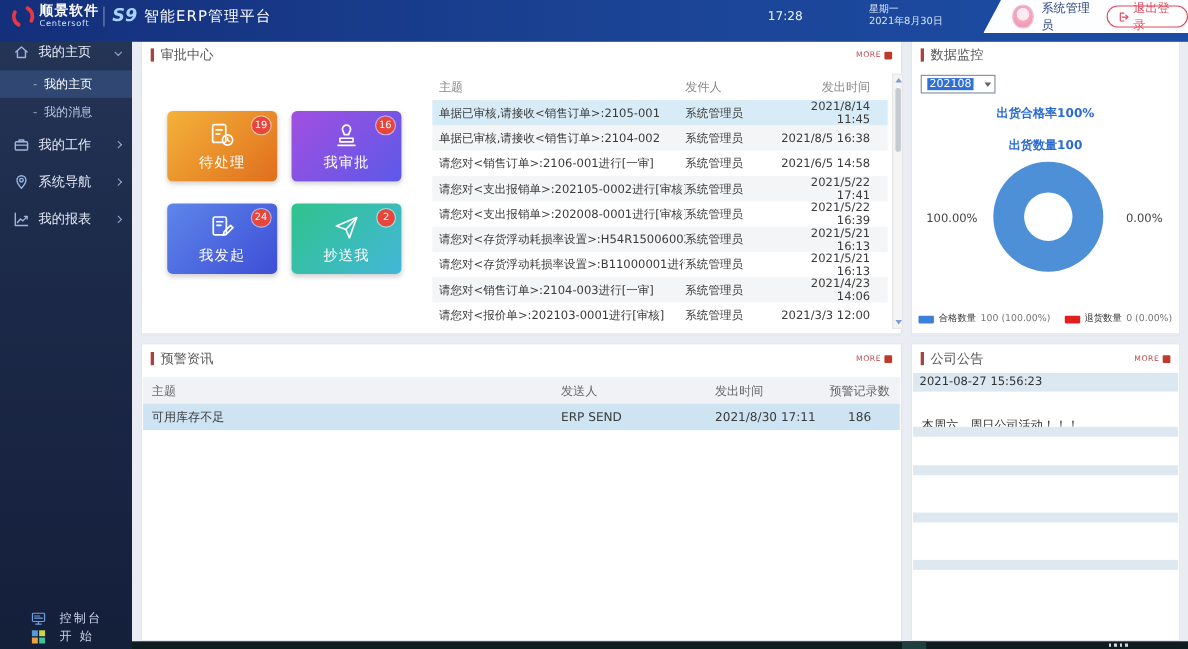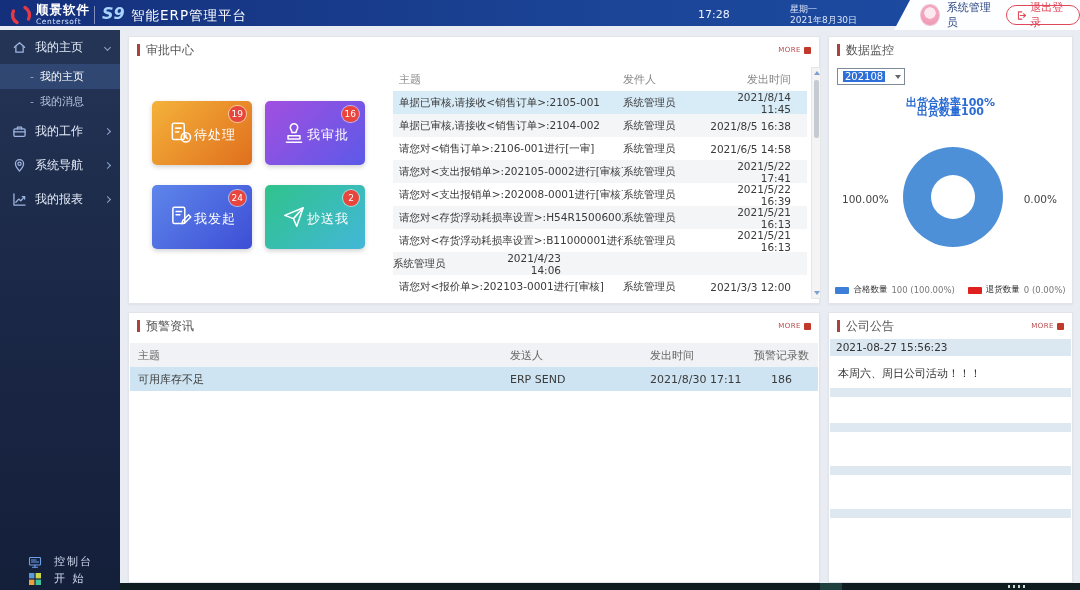--- a/index.html
+++ b/index.html
@@ -1,21 +1,21 @@
 <!DOCTYPE html>
 <html><head>
 <meta charset="utf-8">
 <style>
   * { margin:0; padding:0; box-sizing:border-box; }
   html,body { width:1080px; height:590px; overflow:hidden; }
   body { font-family:"DejaVu Sans","Liberation Sans",sans-serif; background:#e9edf3; position:relative; }
   .abs { position:absolute; }
 
   
-  .topbar { position:absolute; left:0; top:0; width:1080px; height:26px;
+  .topbar { position:absolute; left:0; top:0; width:1080px; height:38px;
             background:linear-gradient(90deg,#142f7b 0%,#1b4496 55%,#1c4da5 100%); color:#fff; z-index:5; }
   .logo-swirl { left:10px; top:4px; }
   .logo-cn { left:36px; top:2px; font-size:12.5px; font-weight:bold; letter-spacing:1px; }
   .logo-en { left:36px; top:17px; font-size:7.5px; color:#cfe0f5; letter-spacing:.6px; }
   .tdivider { left:94px; top:6px; width:1px; height:18px; background:rgba(255,255,255,.45); }
   .s9 { left:102px; top:4px; font-size:16px; font-weight:bold; font-style:italic; color:#a8d4ff; }
   .apptitle { left:131px; top:0; line-height:30px; font-size:13.5px; letter-spacing:1px; }
   .tabs { left:278px; top:0; height:30px; display:flex; }
   .tab { padding:0 24px; line-height:30px; font-size:12px; color:#e8eefc; cursor:pointer; }
   .tab.active { background:#0a2765; }
@@ -55,21 +55,21 @@
   .panel { position:absolute; background:#fff; border:1px solid #e1e4e8; box-shadow:0 1px 2px rgba(0,0,0,.05); }
   .panel-h { height:26px; display:flex; align-items:center; padding:0 8px; }
   .panel-h .bar { width:3px; height:12px; background:#a84340; margin-right:6px; flex:none; }
   .panel-h .ttl { font-size:12px; color:#555; }
   .more { margin-left:auto; display:flex; align-items:center; cursor:pointer; }
   .more .mtx { font-size:7px; color:#b5494a; letter-spacing:.5px; }
   .more .mico { width:7px; height:7px; background:#c0392b; margin-left:3px; border-radius:1px; }
 
   
   .tile { position:absolute; width:100px; height:64px; border-radius:5px; color:#fff;
-          display:flex; flex-direction:row; align-items:center; justify-content:center;
+          display:flex; flex-direction:column; align-items:center; justify-content:center;
           cursor:pointer; box-shadow:0 2px 5px rgba(0,0,0,.18); }
   .t-orange { background:linear-gradient(135deg,#f4b23a,#e06f1d); }
   .t-purple { background:linear-gradient(135deg,#a24fe0,#5c59e8); }
   .t-blue   { background:linear-gradient(135deg,#5e86ea,#3d4ed6); }
   .t-green  { background:linear-gradient(135deg,#2fc38b,#43b7d9); }
   .tile .tlb { font-size:13px; margin-top:3px; letter-spacing:1px; }
   .badge { position:absolute; top:5px; right:6px; min-width:16px; height:16px; border-radius:8px;
            background:#e8453c; color:#fff; font-size:9px; line-height:16px; text-align:center;
            padding:0 3px; box-shadow:0 0 0 1px rgba(255,255,255,.55); }
 
@@ -111,21 +111,21 @@
   .alhd { background:#f1f2f5; color:#666; }
   .al1 { width:380px; padding-left:8px; flex:none; }
   .al2 { width:140px; flex:none; }
   .al3 { width:95px; flex:none; }
   .al4 { flex:1; text-align:center; }
   .alrow.hl { background:#cfe4f2; }
 
   
   .anndate { position:absolute; left:1px; right:1px; top:26px; height:17px; background:#dbe7f1;
              font-size:10.5px; color:#333; line-height:17px; padding-left:6px; }
-  .anntext { position:absolute; left:1px; right:1px; top:43px; padding:10px 8px; font-size:11px; color:#333; }
+  .anntext { position:absolute; left:1px; right:1px; top:43px; padding:23px 8px; font-size:11px; color:#333; }
   .annband { position:absolute; left:1px; right:1px; height:9px; background:#dde8f0; }
 
   .bstrip { position:absolute; left:0; top:553px; width:960px; height:7px; background:#0f1d21; }
   .bseg { position:absolute; left:700px; top:0; width:22px; height:7px; background:#1f403e; }
   .bdots { position:absolute; left:888px; top:2px; width:18px; height:3px;
            background:repeating-linear-gradient(90deg,#cfd8d8 0 2px,transparent 2px 5px); }
 </style>
 </head>
 <body>
 
@@ -311,20 +311,21 @@
         <span class="c-subj">请您对&lt;存货浮动耗损率设置&gt;:H54R15006002进行[审核]</span>
         <span class="c-sender">系统管理员</span>
         <span class="c-time">2021/5/21 16:13</span>
       </div>
       <div class="arow">
         <span class="c-subj">请您对&lt;存货浮动耗损率设置&gt;:B11000001进行[审核]</span>
         <span class="c-sender">系统管理员</span>
         <span class="c-time">2021/5/21 16:13</span>
       </div>
       <div class="arow alt">
+        <span class="c-subj">请您对&lt;销售订单&gt;:2104-003进行[一审]</span>
         <span class="c-sender">系统管理员</span>
         <span class="c-time">2021/4/23 14:06</span>
       </div>
       <div class="arow">
         <span class="c-subj">请您对&lt;报价单&gt;:202103-0001进行[审核]</span>
         <span class="c-sender">系统管理员</span>
         <span class="c-time">2021/3/3 12:00</span>
       </div>
     </div>
     <div class="vscroll">
@@ -337,21 +338,21 @@
   <div class="panel" style="left:708px;top:6px;width:245px;height:268px;">
     <div class="panel-h">
       <span class="bar"></span>
       <span class="ttl">数据监控</span>
     </div>
     <div class="period">
       <span class="pv">202108</span>
       <span class="selarrow"></span>
     </div>
     <div class="stat" style="top:58px;">出货合格率100%</div>
-    <div class="stat" style="top:67px;">出货数量100</div>
+    <div class="stat" style="top:87px;">出货数量100</div>
     <div class="donut">
       <div class="hole"></div>
     </div>
     <div class="dlab" style="left:13px;">100.00%</div>
     <div class="dlab" style="right:15px;">0.00%</div>
     <div class="legend">
       <span class="litem">
         <span class="lchip" style="background:#3d7fd6;"></span>
         <span>合格数量</span>
         <span class="lval">100 (100.00%)</span>

